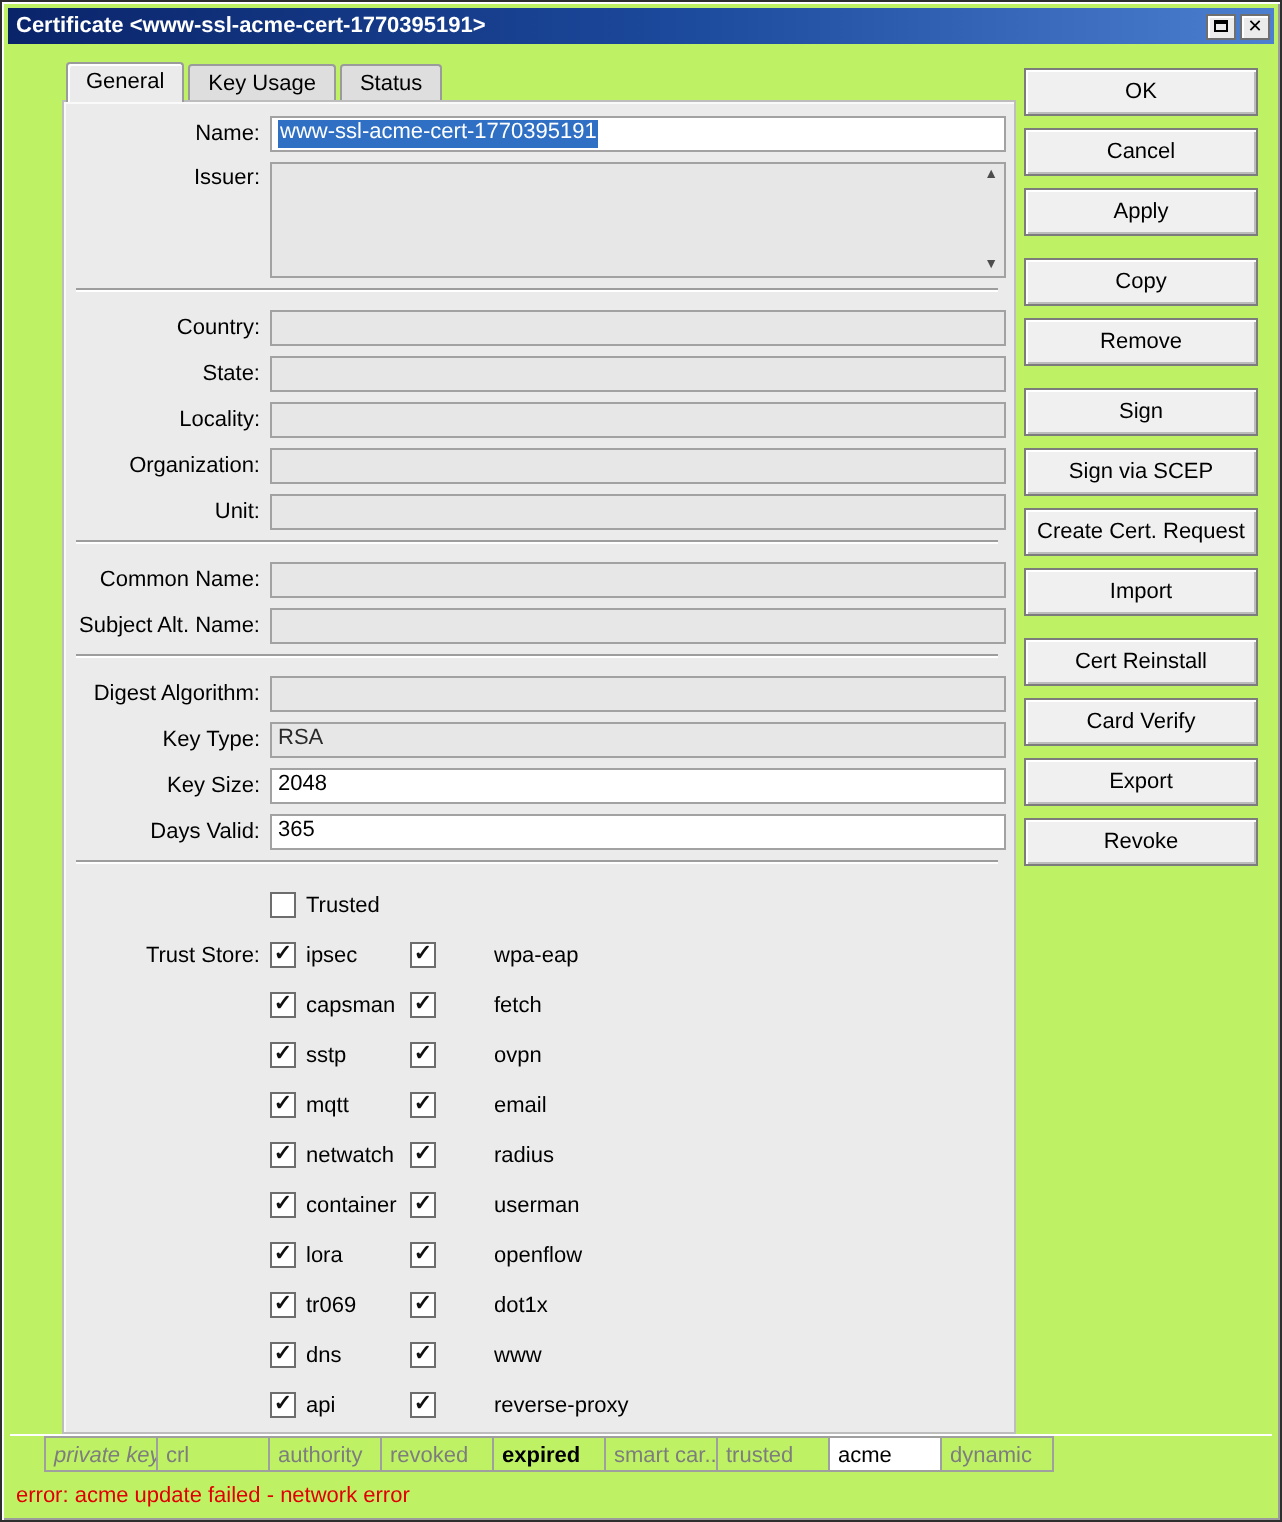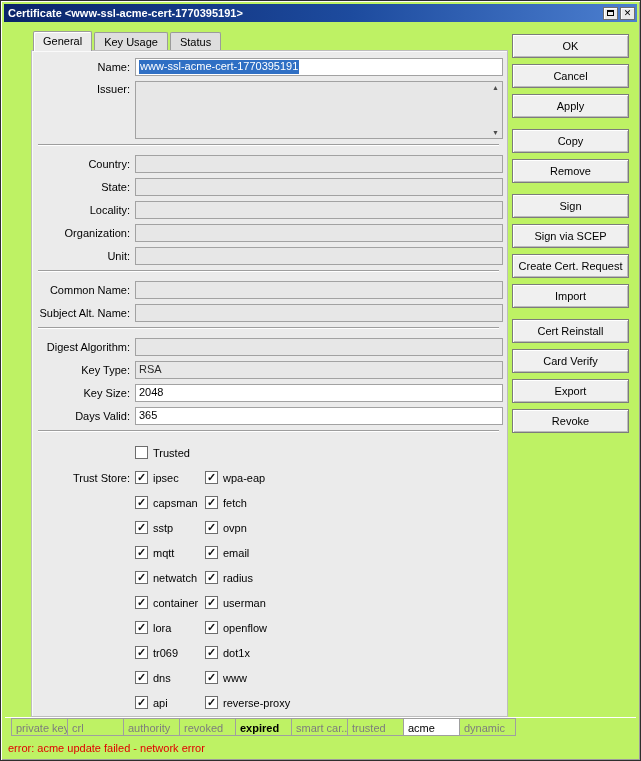--- a/index.html
+++ b/index.html
@@ -45,37 +45,37 @@
 
   .sep { height:2px; border-top:1px solid #9d9d9d; border-bottom:1px solid #ffffff; margin:4px 4px 9px 4px; }
 
   
   .cb { width:13px; height:13px; background:#fff; border:1px solid #6d6d6d;
         display:inline-flex; align-items:center; justify-content:center; margin-right:5px; flex:none; }
   .cb.checked::after { content:"✓"; font-size:11px; font-weight:bold; color:#101010; line-height:1; margin-top:-1px; }
   .trow { display:flex; align-items:center; height:25px; }
   .trow > .lbl { width:101px; text-align:right; padding-right:5px; flex:none; white-space:nowrap; }
   .tcol1 { width:70px; display:flex; align-items:center; }
-  .tcol2 { display:flex; align-items:center; }
+  .tcol2 { display:flex; align-items:center;gap:24px; }
   .trusted-row { height:23px; margin-bottom:1px; }
 
   
   .buttons { position:absolute; top:33px; right:11px; width:117px; }
   .btn { height:24px; width:117px; background:#f0f0f0; border:1px solid #7c7c7c;
          box-shadow: inset 1px 1px 0 #fff, inset -1px -1px 0 #bcbcbc;
          display:flex; align-items:center; justify-content:center; margin-bottom:6px;
          white-space:nowrap; cursor:default; }
   .btn-gap { height:5px; }
 
   
   .statusbar { position:absolute; left:4px; right:4px; bottom:24px; height:19px;
                display:flex; border-top:1px solid #fff; }
   .seg { width:57px; flex:none; border:1px solid #9f9f9f; margin-left:-1px;
          padding:3px 0 0 4px; color:#7d7d7d; white-space:nowrap; overflow:hidden; }
-  .seg:first-child { margin-left:6px; }
+  .seg:first-child { margin-left:17px;font-style:italic; }
   .seg.on { color:#000; font-weight:bold; }
   .seg.highlight { color:#000; background:#fff; }
 
   .errorline { position:absolute; left:7px; bottom:6px; color:#e10000; white-space:nowrap; }
 </style>
 </head>
 <body>
 
 <div class="window">
 

